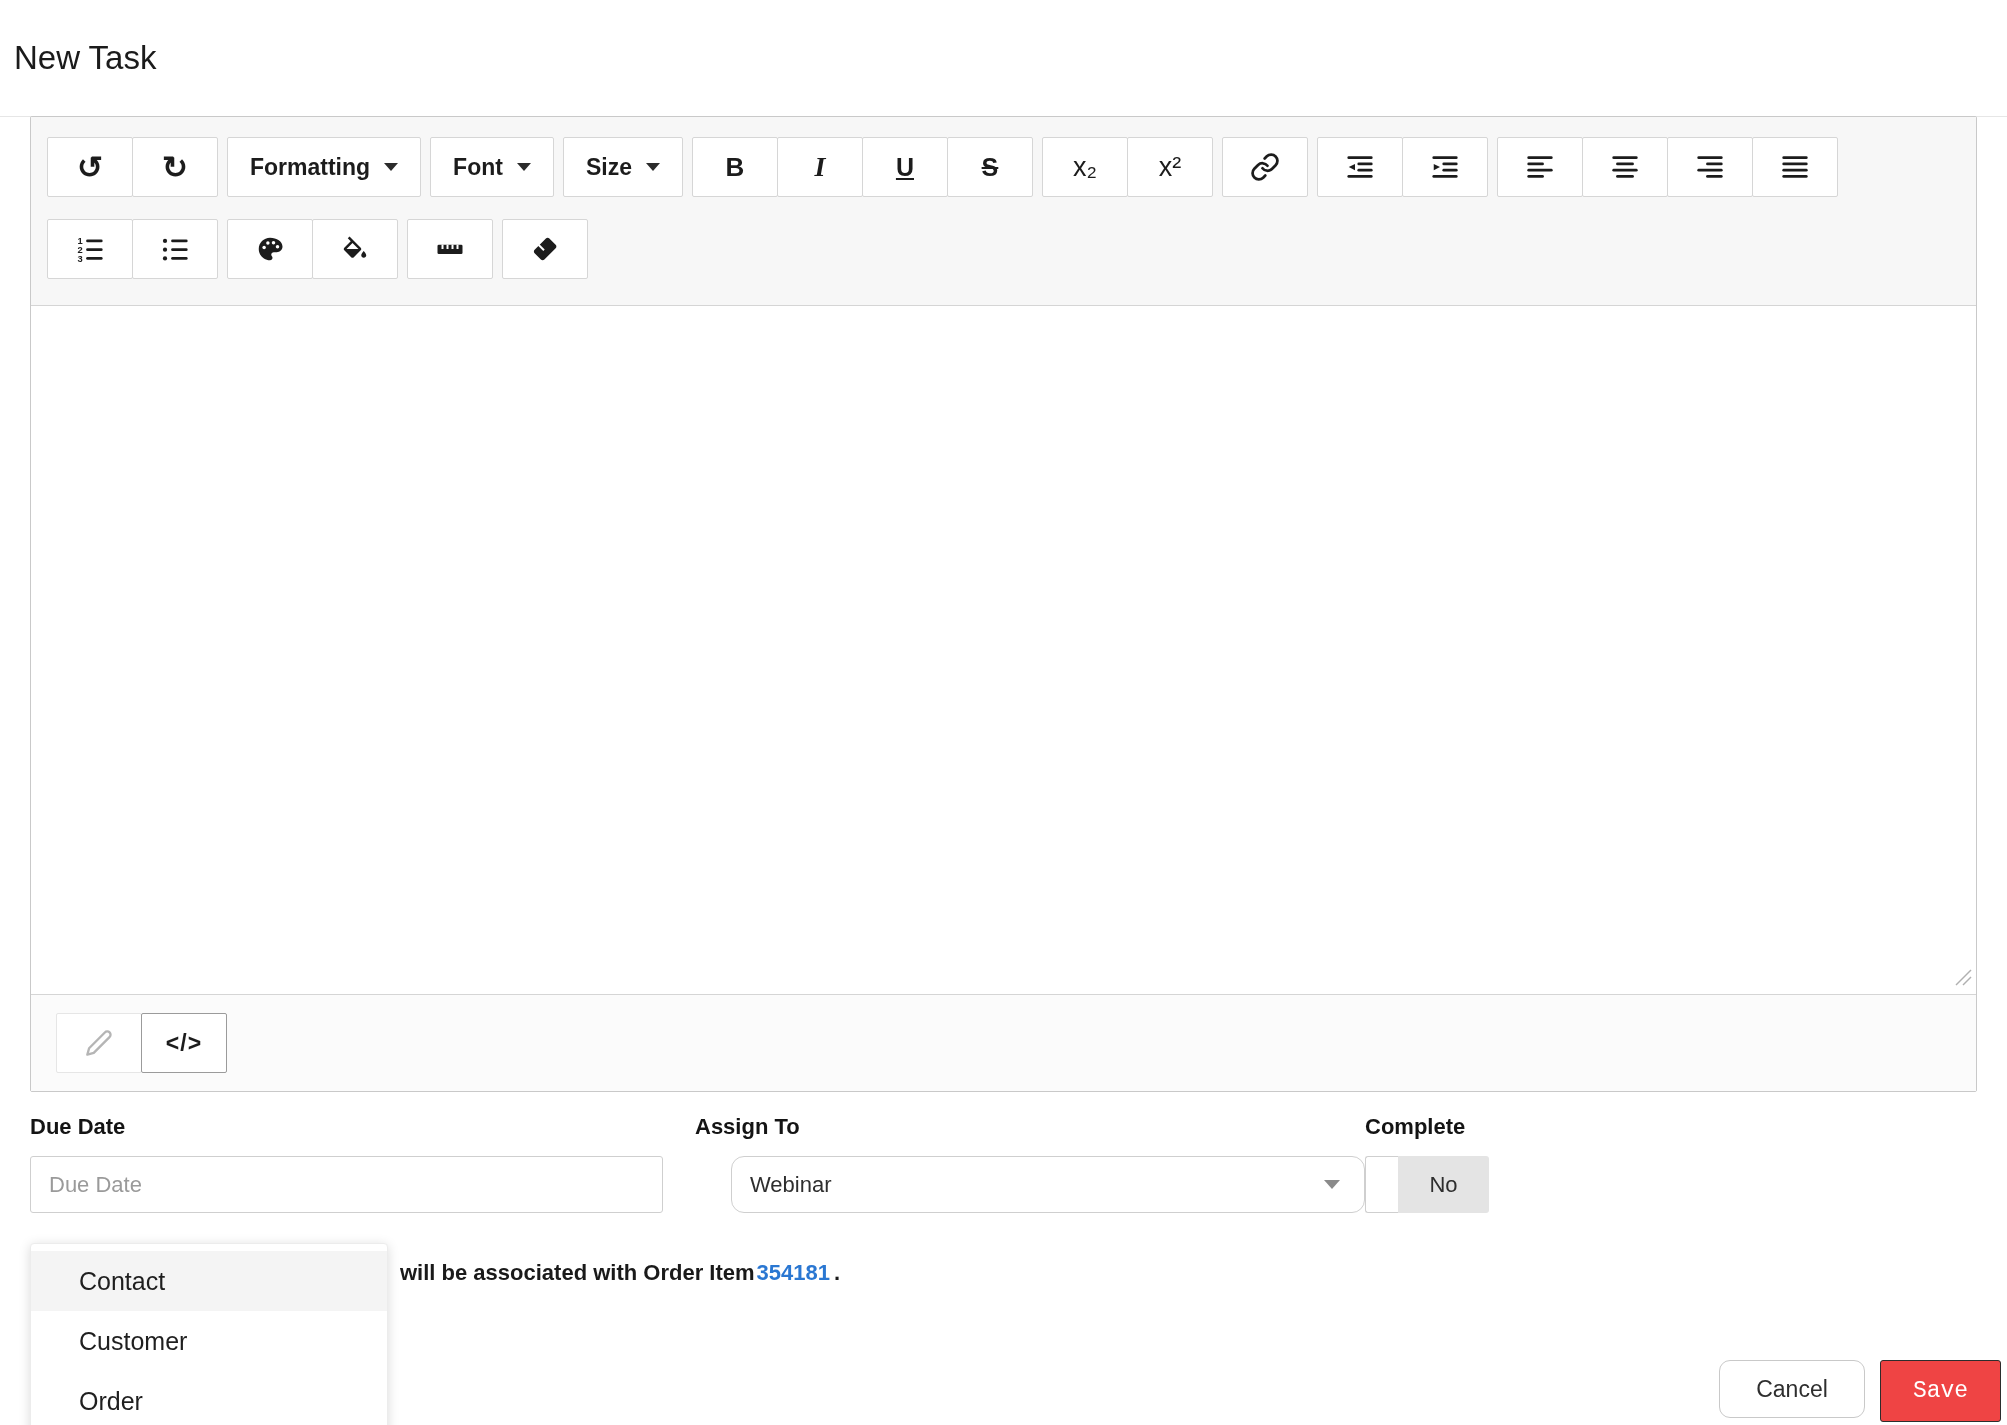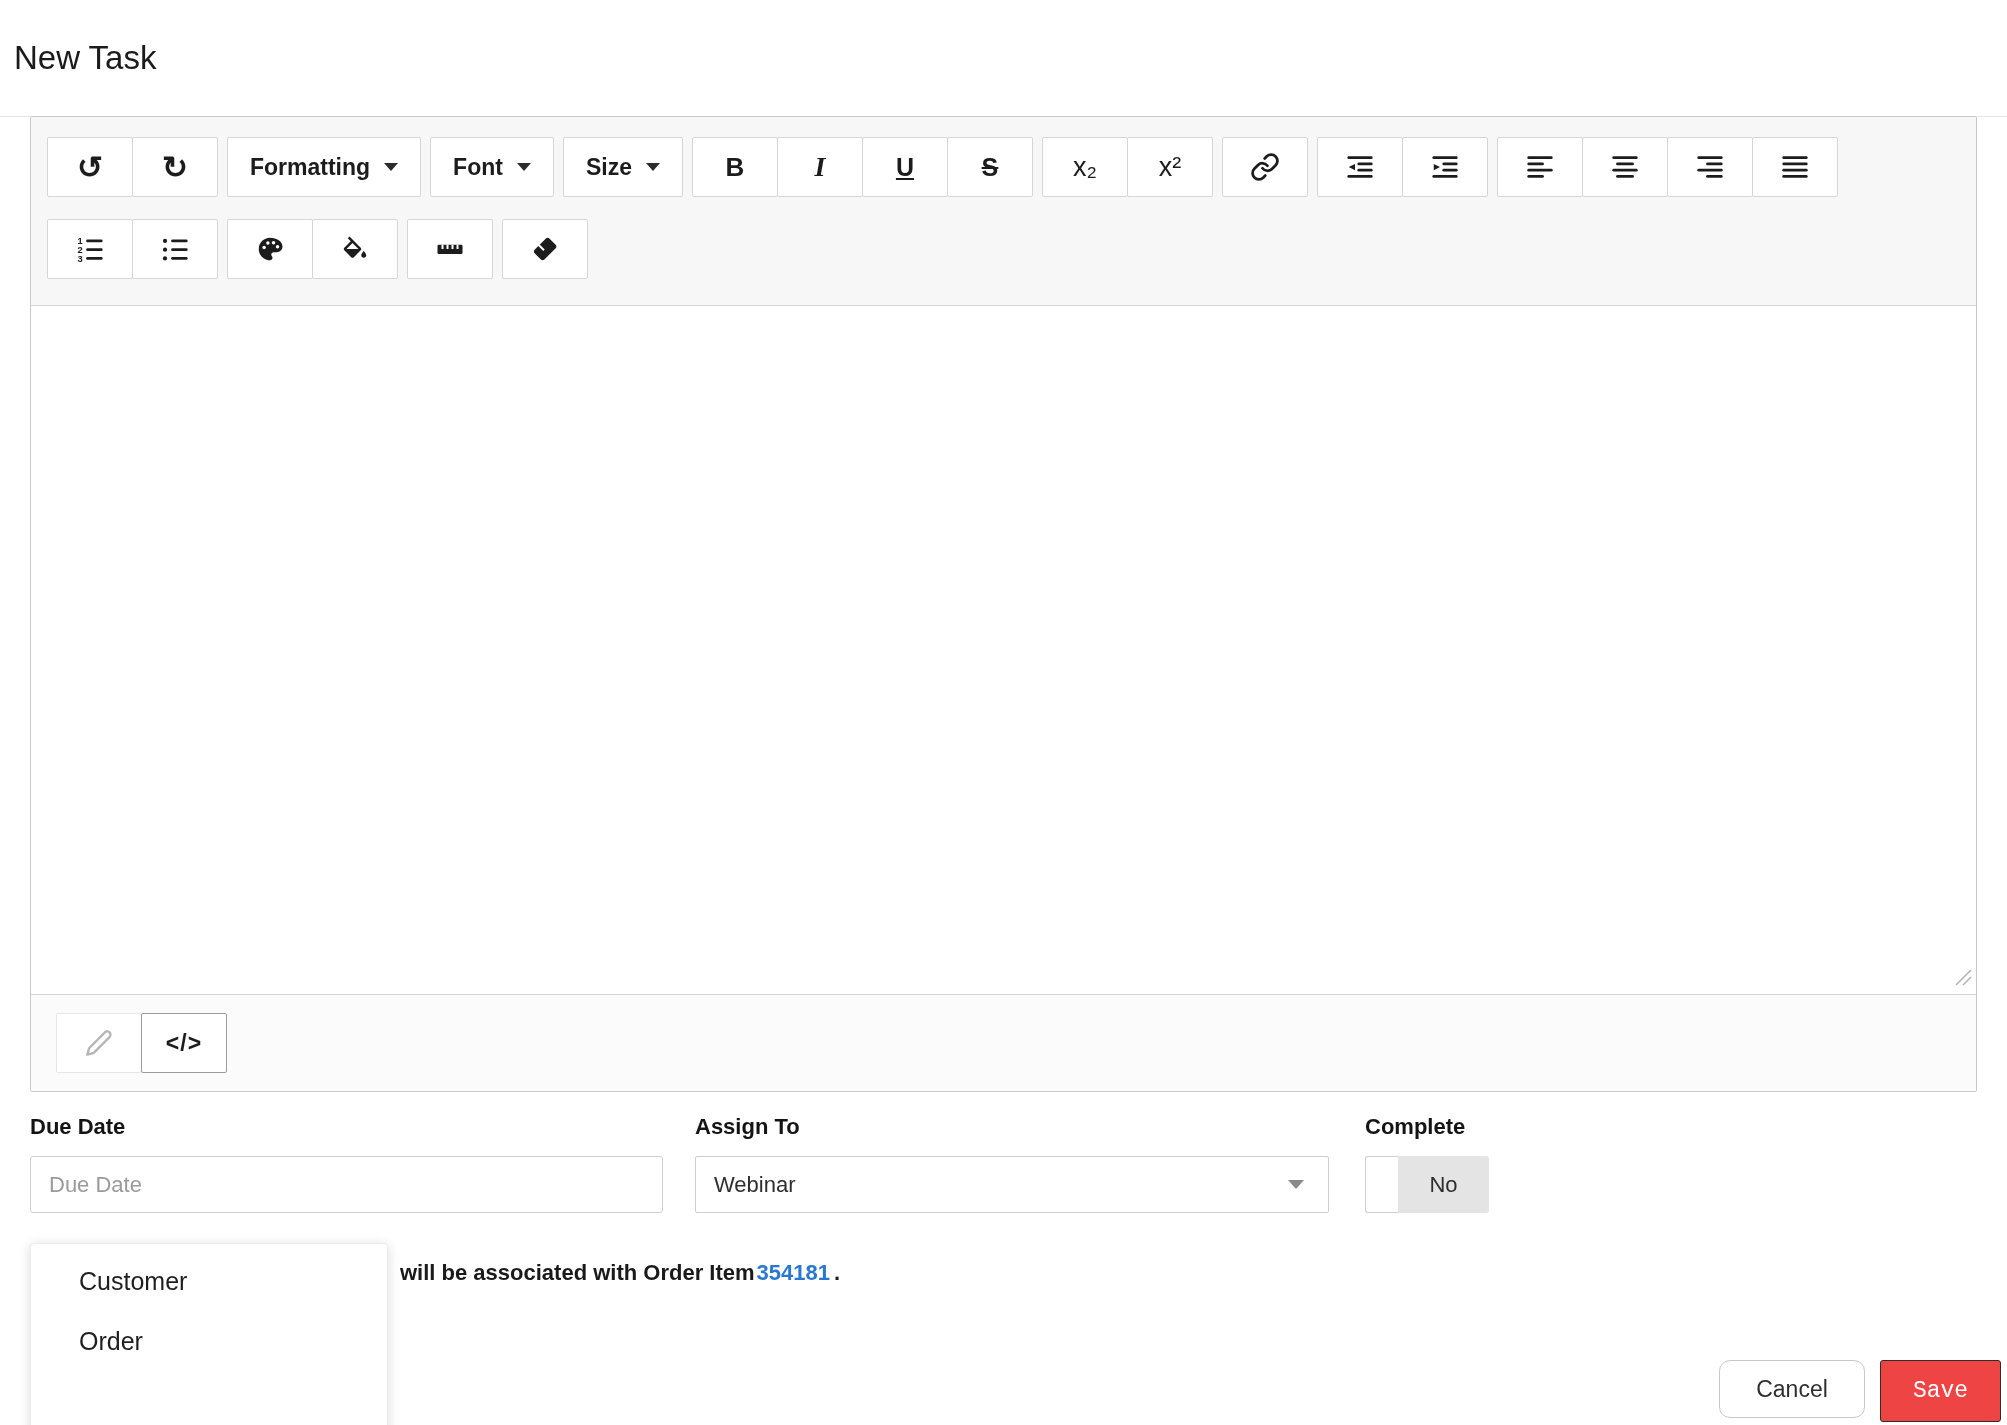--- a/index.html
+++ b/index.html
@@ -47,22 +47,22 @@
 
   
   .field { position:absolute; top:1114px; }
   .field label { display:block; font-size:22px; font-weight:700; color:#141414; margin-bottom:16px; }
   .field-due { left:30px; width:633px; }
   .field-assign { left:695px; width:634px; }
   .field-complete { left:1365px; }
   .text-input { width:100%; height:57px; border:1px solid #cfcfcf; border-radius:3px;
     padding:0 18px; font-size:22px; font-family:inherit; color:#222; outline:none; background:#fff; }
   .text-input::placeholder { color:#9a9a9a; }
-  .select { width:100%; height:57px; border:1px solid #cfcfcf; border-radius:2px; background:#fff;
-    display:flex; align-items:center; padding:0 24px 0 18px; font-size:22px; color:#2e2e2e; cursor:pointer; }
+  .select { width:100%; height:57px; border:1px solid #cfcfcf; border-radius:13px; background:#fff;
+    display:flex; align-items:center; padding:0 24px 0 18px; font-size:22px; color:#2e2e2e; cursor:pointer;margin-left:36px; }
   .sel-caret { margin-left:auto; width:0; height:0; border-left:8px solid transparent;
     border-right:8px solid transparent; border-top:9px solid #8a8a8a; }
   .toggle { display:flex; height:57px; cursor:pointer; }
   .toggle-off-pad { width:33px; height:57px; background:#fff; border:1px solid #cfcfcf;
     border-right:none; border-radius:3px 0 0 3px; }
   .toggle-label { width:91px; height:57px; background:#e4e4e4; border-radius:0 3px 3px 0;
     display:flex; align-items:center; justify-content:center; font-size:22px; color:#2e2e2e; }
 
   
   .note { position:absolute; left:400px; top:1260px; font-size:22px; font-weight:600; color:#1a1a1a; }
@@ -306,20 +306,21 @@
     <span class="toggle-off-pad"></span>
     <span class="toggle-label">No</span>
   </div>
 </div>
 
 <p class="note">
   <span>will be associated with Order Item</span><a href="#">354181</a><span>.</span>
 </p>
 
 <div class="dropdown-panel">
+  <div class="dropdown-item highlighted">Contact</div>
   <div class="dropdown-item">Customer</div>
   <div class="dropdown-item">Order</div>
 </div>
 
 <div class="footer-actions">
   <button class="btn-cancel">Cancel</button>
   <button class="btn-save">Save</button>
 </div>
 
 </body></html>

